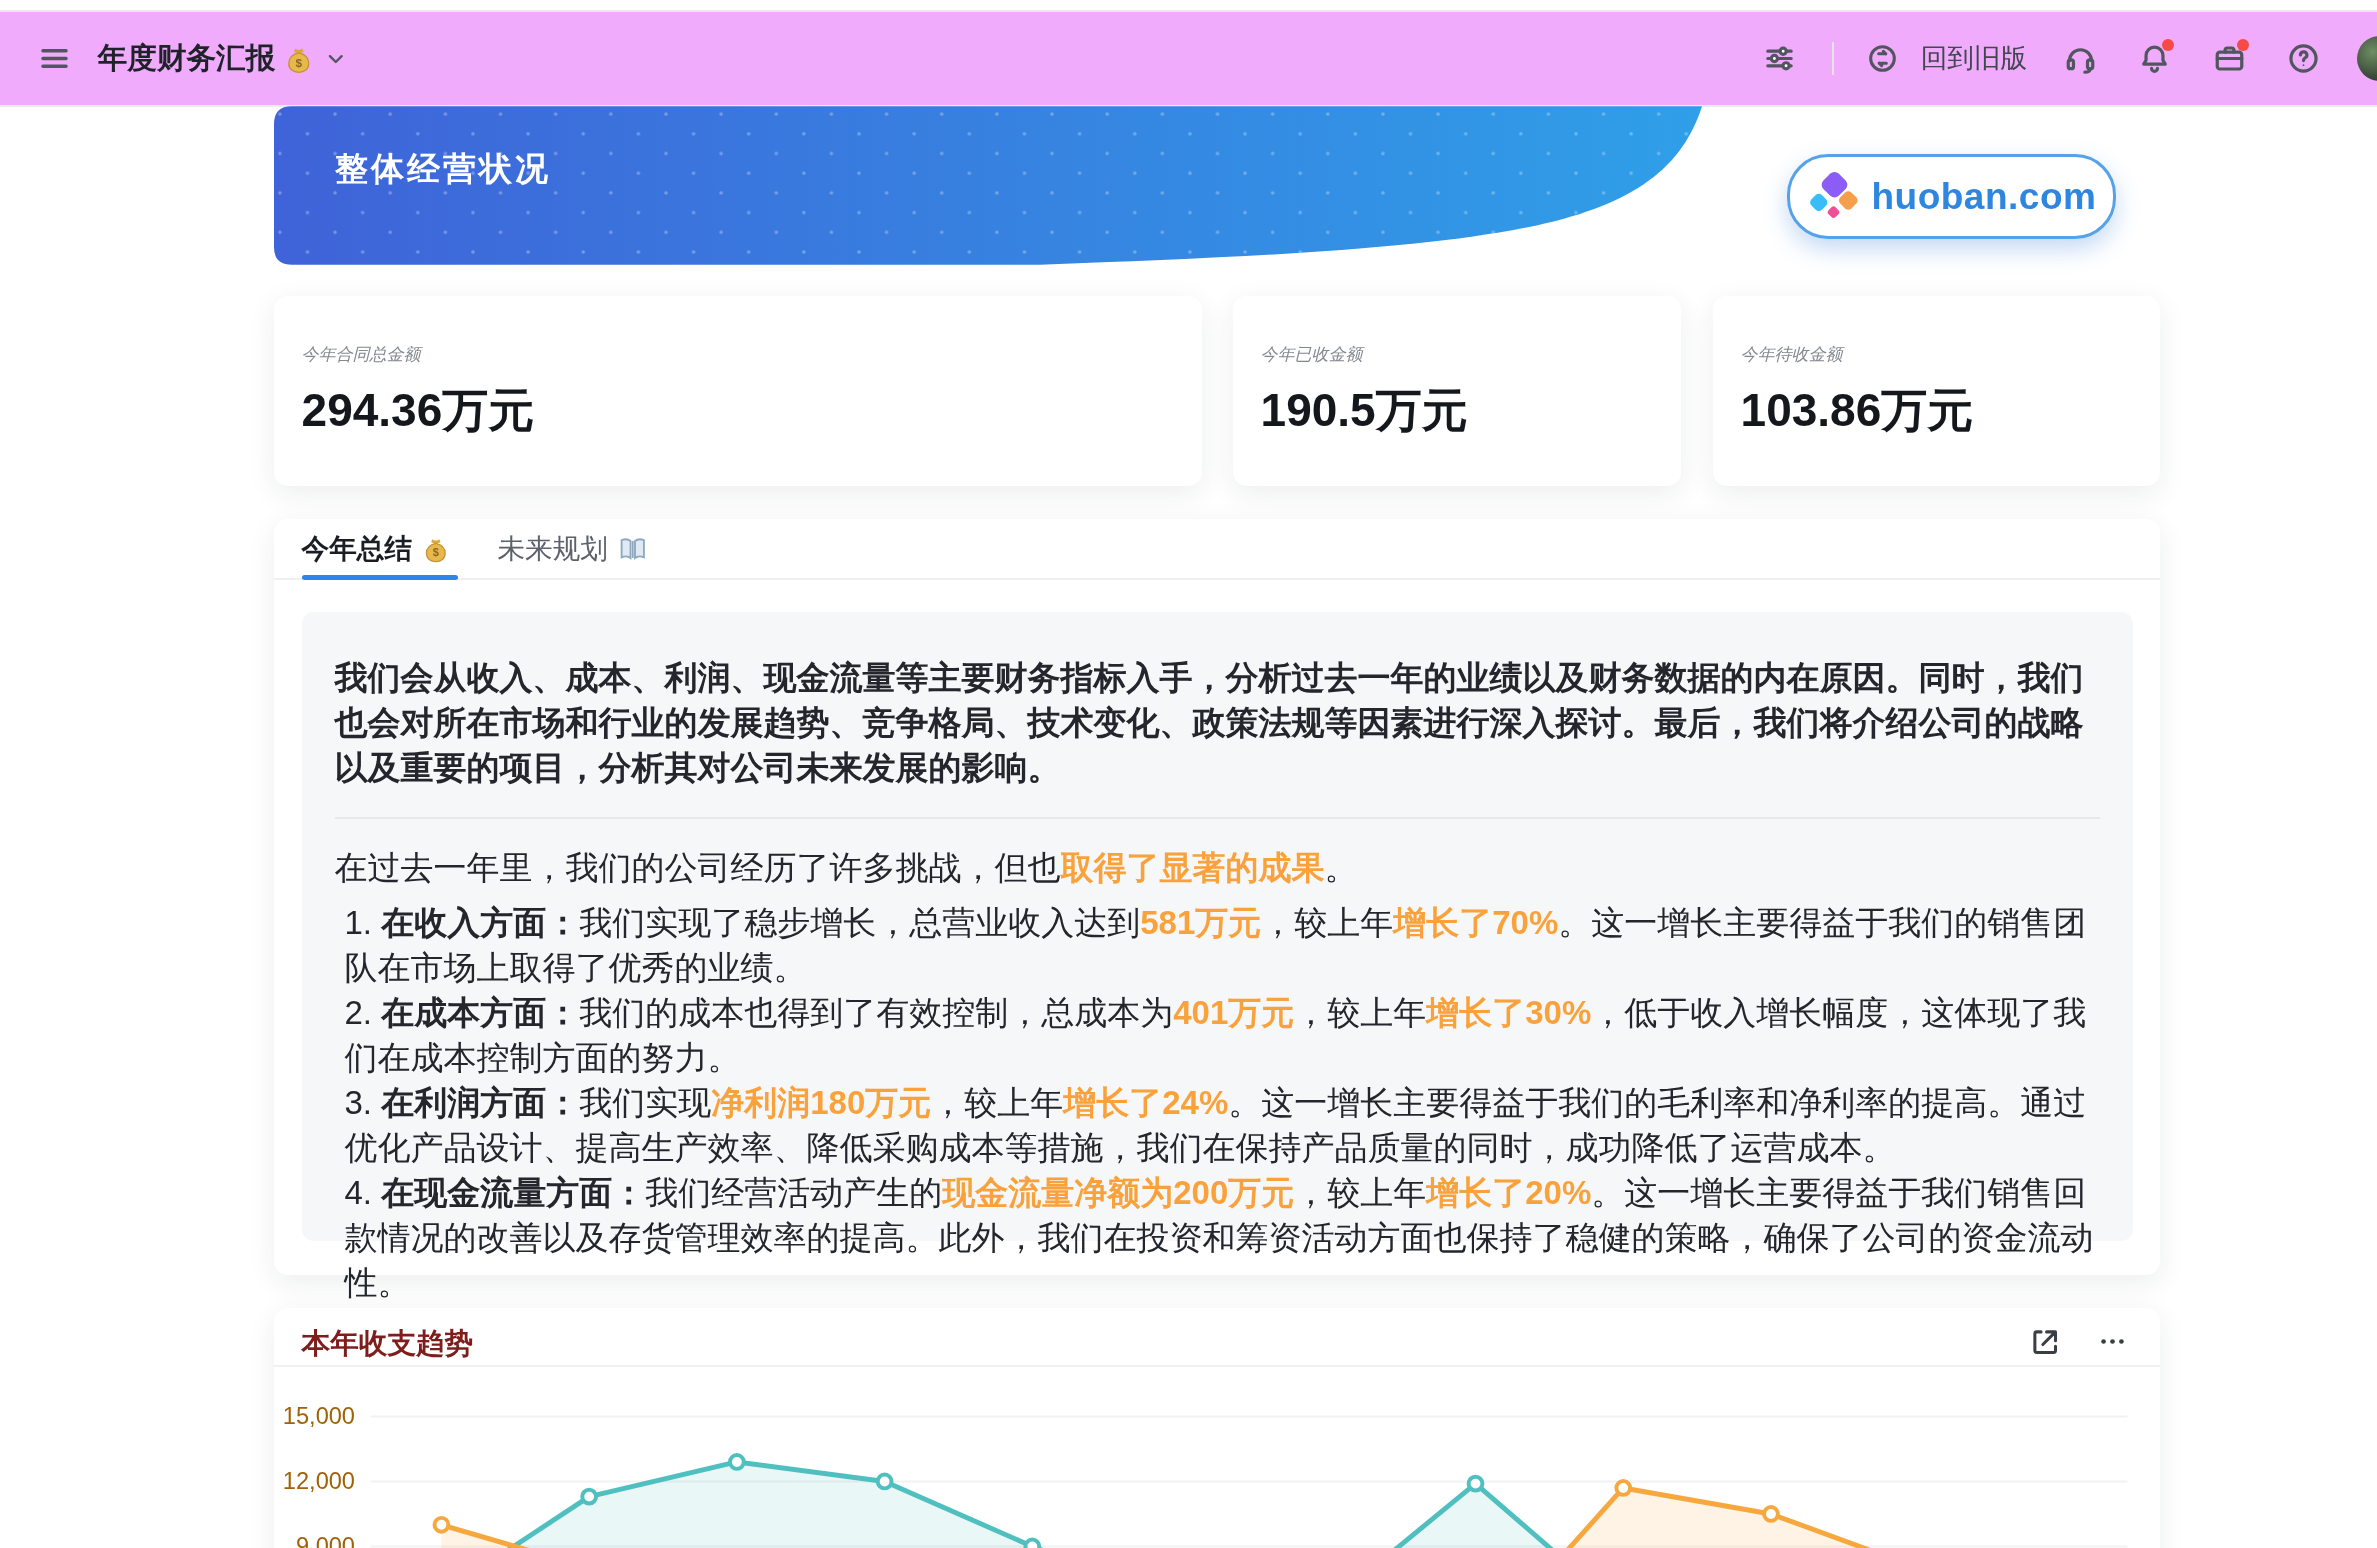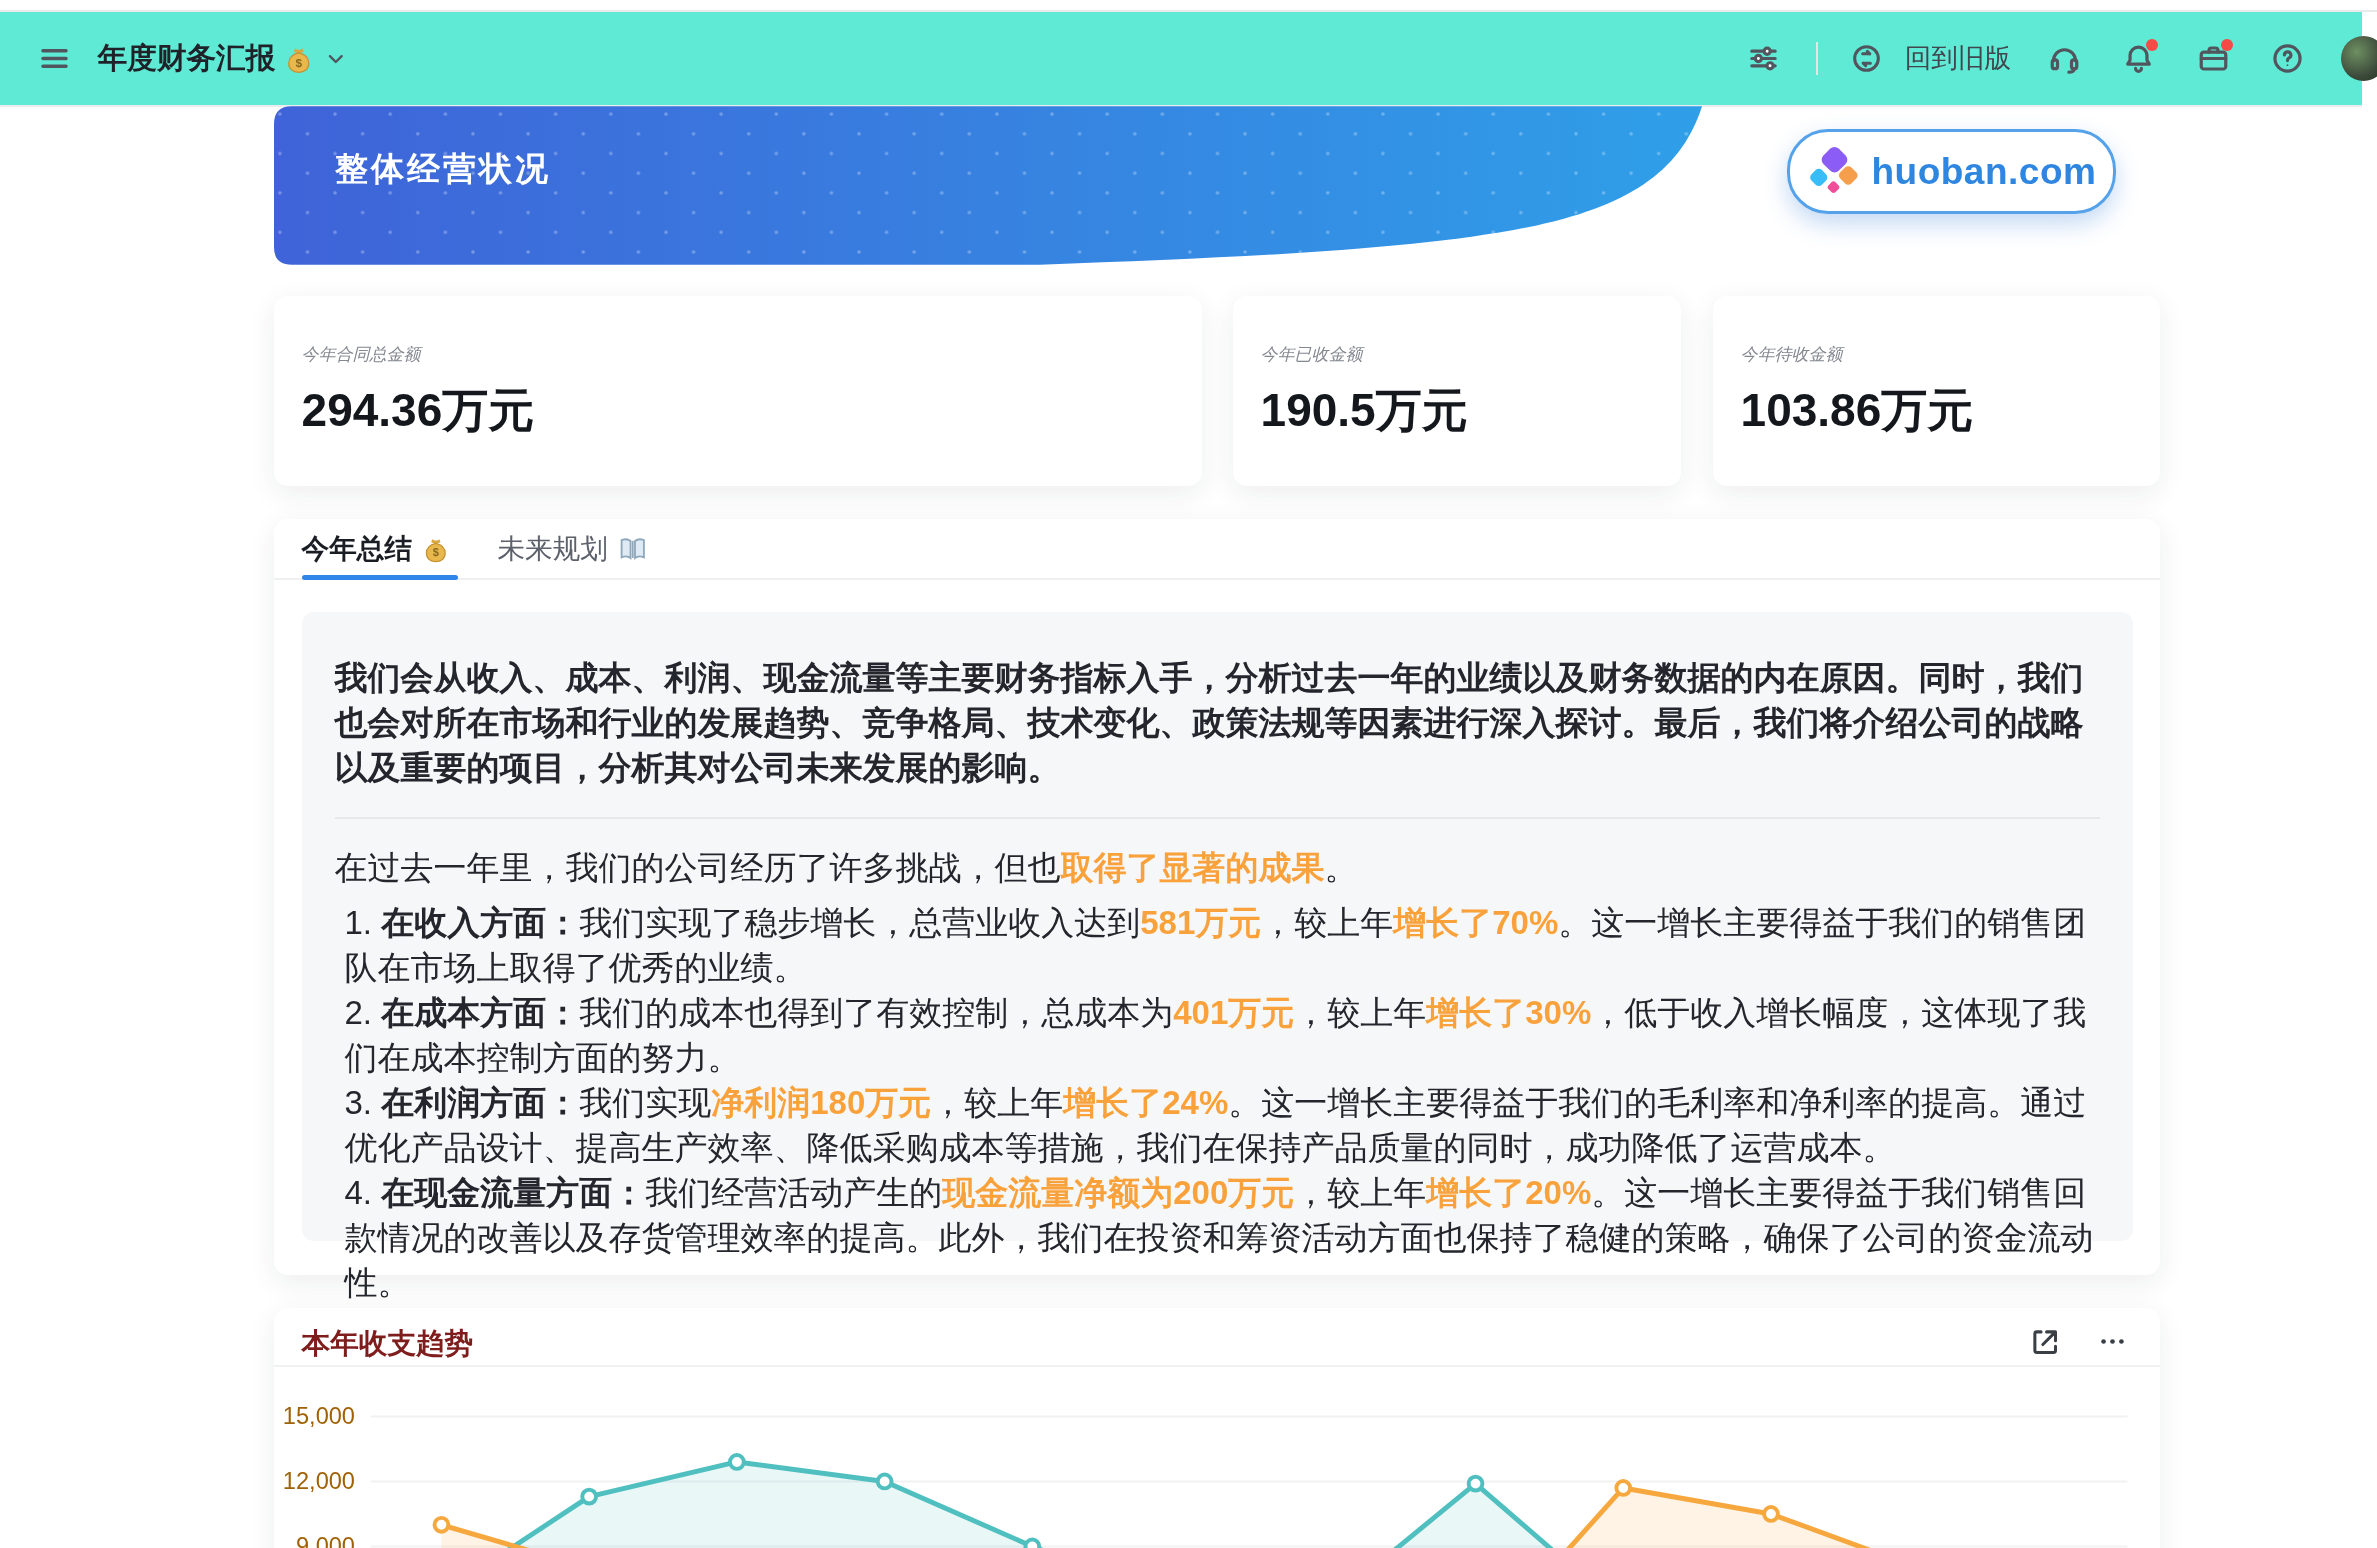--- a/index.html
+++ b/index.html
@@ -1,38 +1,38 @@
 <!DOCTYPE html>
 <html><head>
 <meta charset="utf-8">
 <style>
   html,body{margin:0;padding:0;background:#fff;}
   #app{position:relative;width:2378px;height:1549px;overflow:hidden;background:#fff;
        font-family:"Liberation Sans","DejaVu Sans",sans-serif;color:#1b1f25;}
   
   #top-edge{position:absolute;top:9.9px;left:0;right:0;height:2px;background:#e9e9eb;}
-  #topbar{position:absolute;top:11.8px;left:0;right:16px;height:93px;background:#5eead4;
+  #topbar{position:absolute;top:11.8px;left:0;right:0;height:93px;background:#f0abfc;
           border-bottom:2px solid #ececee;display:flex;align-items:center;}
   .tb-left{display:flex;align-items:center;margin-left:33px;gap:21.7px;}
   .tb-title{display:flex;align-items:center;gap:7.9px;}
   .tb-title .t{font-size:29.6px;font-weight:700;color:#1f2329;}
   .icon-btn{display:flex;align-items:center;justify-content:center;width:43px;height:43px;cursor:pointer;position:relative;}
   .tb-right{display:flex;align-items:center;gap:31.5px;margin-left:auto;margin-right:0;}
   .v-div{width:2px;height:33px;background:#e4e5e7;}
   .back-old{display:flex;align-items:center;gap:22px;cursor:pointer;}
   .back-old span{font-size:26.6px;color:#42464e;}
   .red-dot{position:absolute;top:2px;right:2px;width:11.8px;height:11.8px;border-radius:50%;background:#f54a45;}
   #avatar{width:45px;height:45px;border-radius:50%;margin-right:-23.6px;flex:none;
           background:radial-gradient(circle at 35% 35%,#6e8f62,#3c4a3a 60%,#22301f);}
   svg.ic{stroke:#51565e;fill:none;stroke-width:2.2;stroke-linecap:round;stroke-linejoin:round;}
   
   #banner{position:absolute;left:274px;top:106px;width:1886px;height:159px;}
   #banner h1{position:absolute;left:61px;top:41px;margin:0;font-size:33px;font-weight:700;
              color:#fff;letter-spacing:3px;}
-  #logo-pill{position:absolute;left:1787px;top:129px;width:323px;height:79px;border-radius:41px;
+  #logo-pill{position:absolute;left:1787px;top:154px;width:323px;height:79px;border-radius:41px;
              background:#fff;border:3px solid #55a2ea;display:flex;align-items:center;justify-content:center;
              gap:9.9px;box-shadow:0 9.9px 23.6px rgba(60,130,220,.30);}
   #logo-pill .lt{font-size:37px;font-weight:600;color:#2f86e0;letter-spacing:0.5px;}
   
   .stat-card{position:absolute;top:296px;height:190px;background:#fff;border-radius:13.8px;
              box-shadow:0 7.9px 27.6px rgba(31,41,55,.08);padding:0 27.6px;box-sizing:border-box;}
   .stat-label{margin-top:47px;font-size:17px;color:#83878f;font-style:italic;}
   .stat-value{margin-top:13.8px;font-size:46px;font-weight:700;color:#14171c;}
   
   #summary-card{position:absolute;left:274px;top:519px;width:1886px;height:756px;background:#fff;

